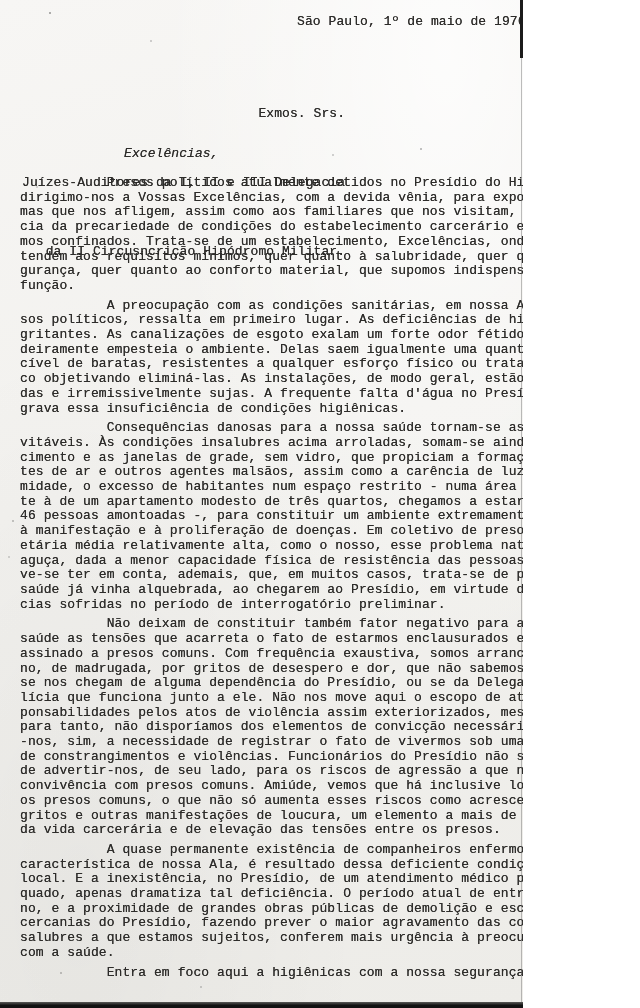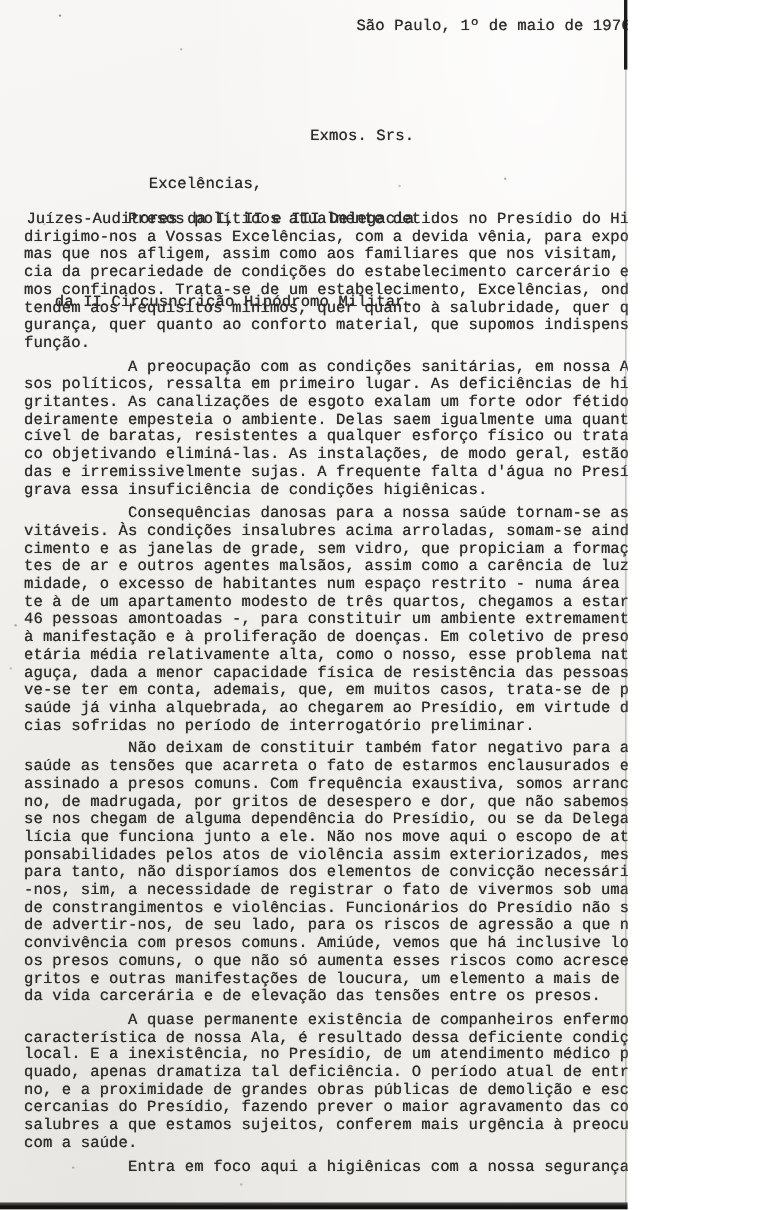--- a/index.html
+++ b/index.html
@@ -20,21 +20,21 @@
   }
   .txt{
     position:absolute;
     font-size:13px;
     letter-spacing:0.08px;
     white-space:pre;
     text-shadow:0 0 0.6px rgba(43,42,40,0.85);
   }
   .date-line{ left:297px; top:14px; }
   .addressee{ left:22px; top:56px; line-height:23px;text-align:right; }
-  .salutation{ left:124px; top:146px; }
+  .salutation{ left:124px; top:146px;font-style:italic; }
   .letter-body{ left:20px; top:176px; line-height:14.7px; }
   .para{ margin:0 0 5px 0; white-space:pre; }
   .edge-right-top{
     position:absolute; right:0; top:0; width:3px; height:58px;
     background:#1b1b1b;
   }
   .edge-right{
     position:absolute; right:1px; top:58px; width:1px; height:950px;
     background:rgba(110,110,110,0.45);
   }

